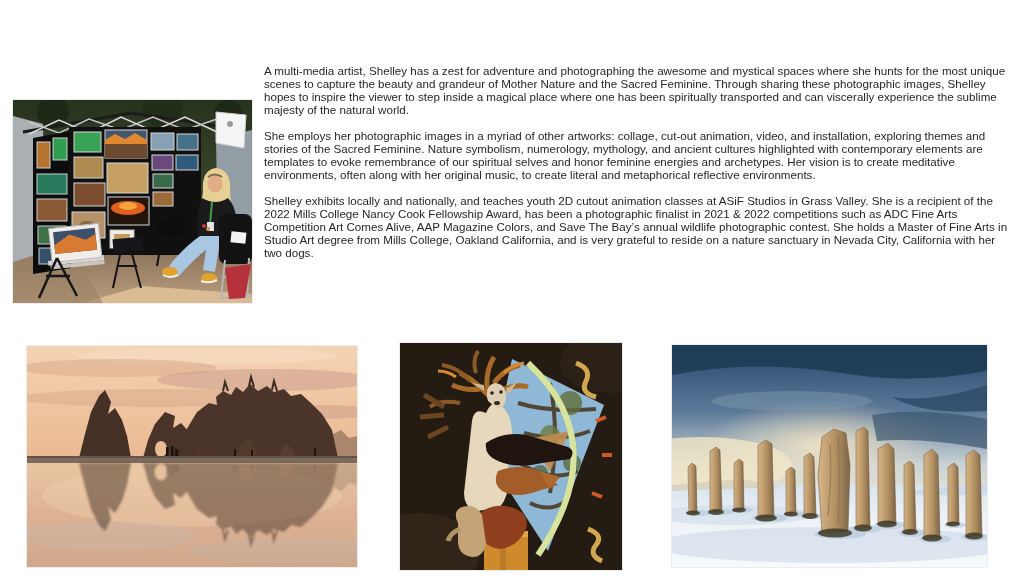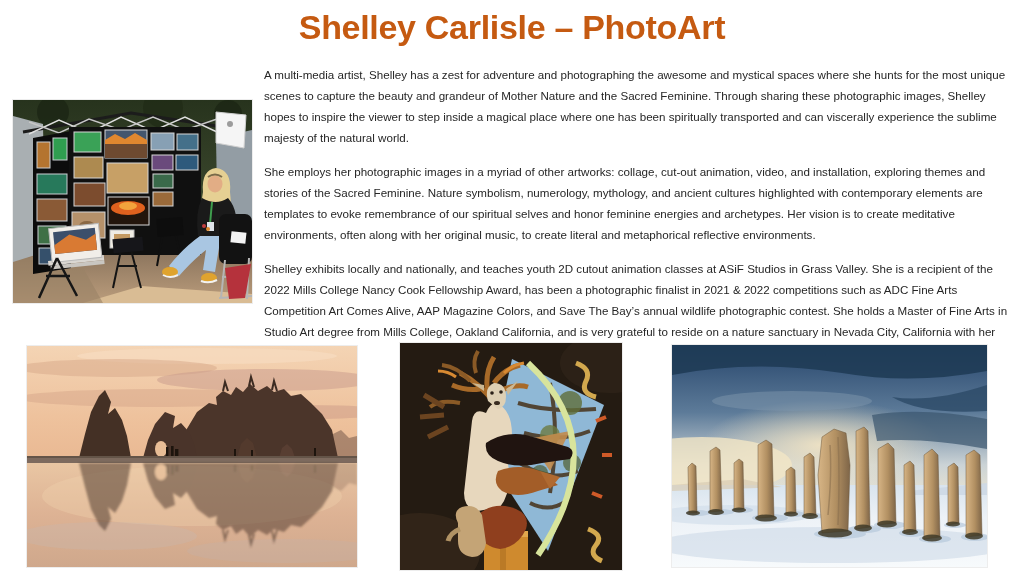--- a/index.html
+++ b/index.html
@@ -12,31 +12,30 @@
     text-align:center;font-weight:bold;font-size:34px;letter-spacing:-0.3px;
   }
   .photo{position:absolute;margin:0;outline:1px solid #ededed;line-height:0;}
   .photo svg{display:block;}
   .photo-booth{left:13px;top:100px;width:239px;height:203px;}
   .photo-seastacks{left:27px;top:346px;width:330px;height:221px;}
   .photo-collage{left:400px;top:343px;width:222px;height:227px;}
   .photo-stones{left:672px;top:345px;width:315px;height:222px;}
   .bio{
     position:absolute;left:264px;top:64px;width:750px;
-    color:#262626;font-size:11.6px;line-height:21px;
+    color:#262626;font-size:11.6px;line-height:13px;
   }
   .bio p{margin:0 0 13px 0;}
   .it{}
 </style>
 </head>
 <body>
 
 <div class="slide">
 
-  <h1 class="title" style="color: rgb(197, 90, 17);">Shelley Carlisle – PhotoArt</h1>
 
   <figure class="photo photo-booth" aria-label="Shelley seated at her outdoor art-fair booth displaying framed nature photographs">
     <svg width="239" height="203" viewBox="0 0 239 203">
       <defs>
         <linearGradient id="g-forest" x1="0" y1="0" x2="0" y2="1">
             <stop offset="0" stop-color="#27331d"></stop>
             <stop offset="1" stop-color="#4e5a3c"></stop>
           </linearGradient>
         <linearGradient id="g-dirt" x1="0" y1="0" x2="0" y2="1">
             <stop offset="0" stop-color="#86705a"></stop>

